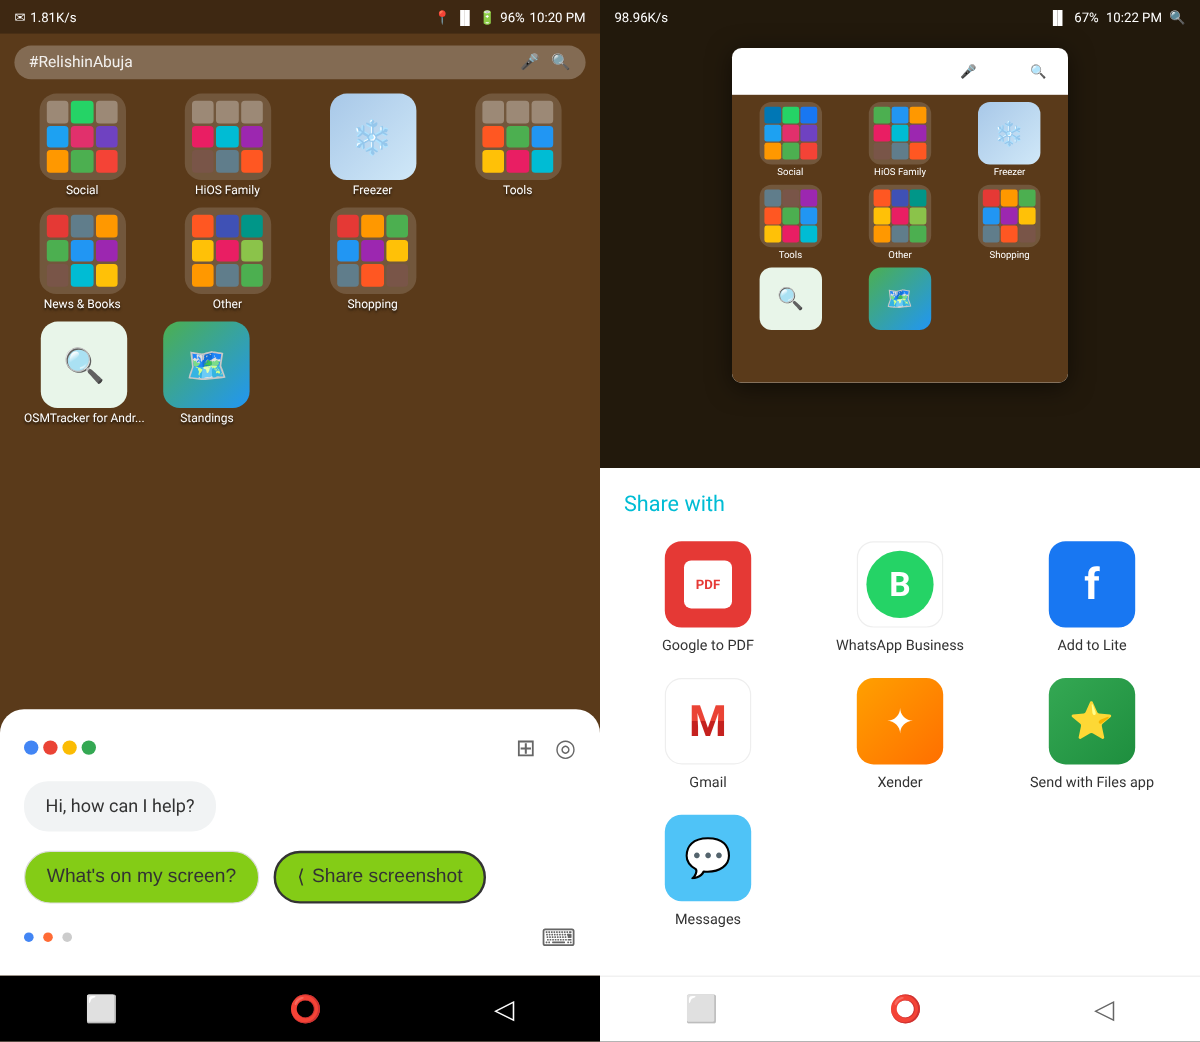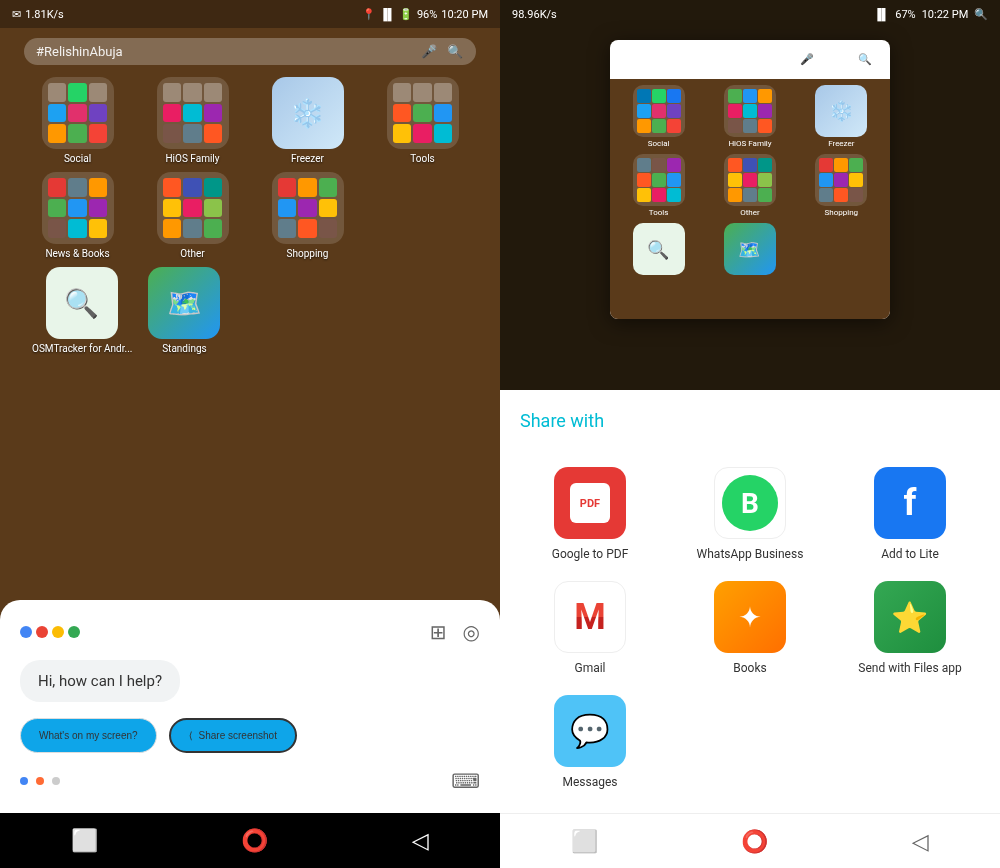--- a/index.html
+++ b/index.html
@@ -33,21 +33,21 @@
       padding: 0 12px;
       color: #fff;
       font-size: 11px;
     }
     .status-bar-left .left-icons { display: flex; align-items: center; gap: 4px; }
     .status-bar-left .right-icons { display: flex; align-items: center; gap: 4px; }
 
     
     .app-grid-area {
       flex: 1;
-      padding: 10px 24px;
+      padding: 10px 12px;
       overflow: hidden;
     }
 
     .search-bar {
       background: rgba(255,255,255,0.25);
       border-radius: 20px;
       display: flex;
       align-items: center;
       padding: 6px 12px;
       margin-bottom: 12px;
@@ -176,23 +176,23 @@
 
     .assistant-actions {
       display: flex;
       gap: 12px;
     }
 
     .action-btn {
       border: 1.5px solid #ddd;
       border-radius: 24px;
       padding: 10px 18px;
-      font-size: 10px;
+      font-size: 16px;
       color: #333;
-      background: #0ea5e9;
+      background: #84cc16;
       display: flex;
       align-items: center;
       gap: 6px;
       white-space: nowrap;
     }
 
     .action-btn.active {
       border-color: #333;
       border-width: 2px;
     }
@@ -321,21 +321,21 @@
       flex: 1;
       background: #fff;
       padding: 20px;
       overflow-y: auto;
     }
 
     .share-title {
       font-size: 18px;
       color: #00bcd4;
       font-weight: 400;
-      margin-bottom: 36px;
+      margin-bottom: 20px;
     }
 
     .share-grid {
       display: grid;
       grid-template-columns: repeat(3, 1fr);
       gap: 20px;
     }
 
     .share-item {
       display: flex;
@@ -782,21 +782,21 @@
         <div class="share-icon icon-gmail">
           <span class="gmail-m" style="background:linear-gradient(to bottom,#ea4335 50%,#c5221f 50%);-webkit-background-clip:text;-webkit-text-fill-color:transparent;font-weight:bold;">M</span>
         </div>
         <span class="share-label">Gmail</span>
       </div>
 
       <div class="share-item">
         <div class="share-icon" style="background:linear-gradient(135deg,#ffa000,#ff6f00);">
           <span style="font-size:28px;color:#fff;">✦</span>
         </div>
-        <span class="share-label">Books</span>
+        <span class="share-label">Xender</span>
       </div>
 
       <div class="share-item">
         <div class="share-icon" style="background:linear-gradient(135deg,#34a853,#1e8e3e);">
           <span style="font-size:30px;">⭐</span>
         </div>
         <span class="share-label">Send with Files app</span>
       </div>
 
 

